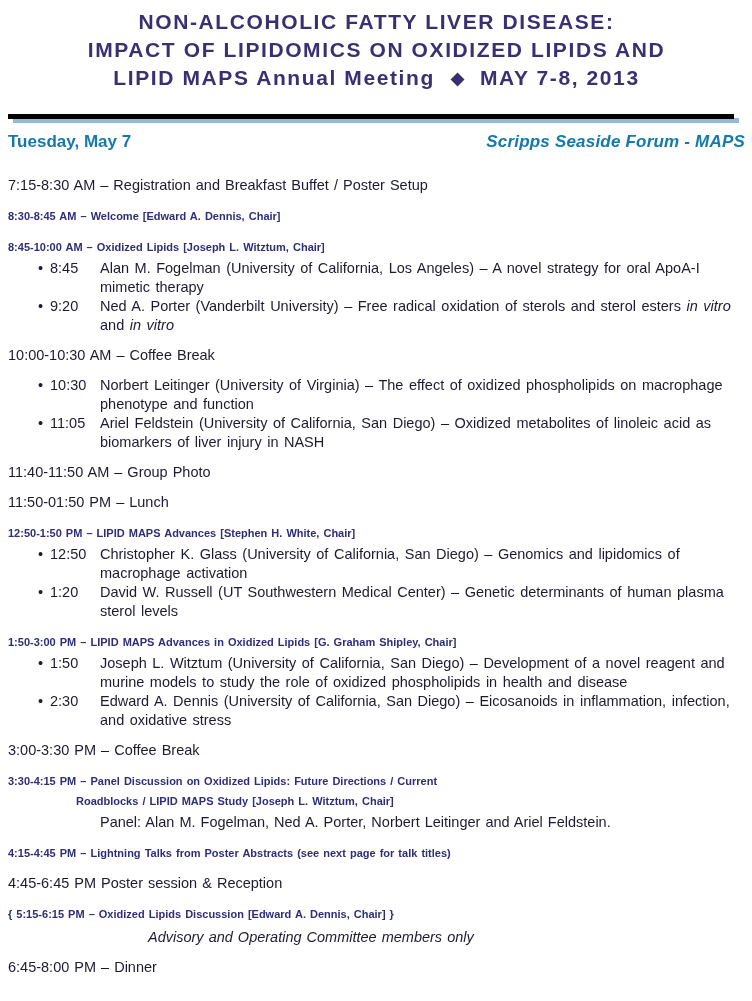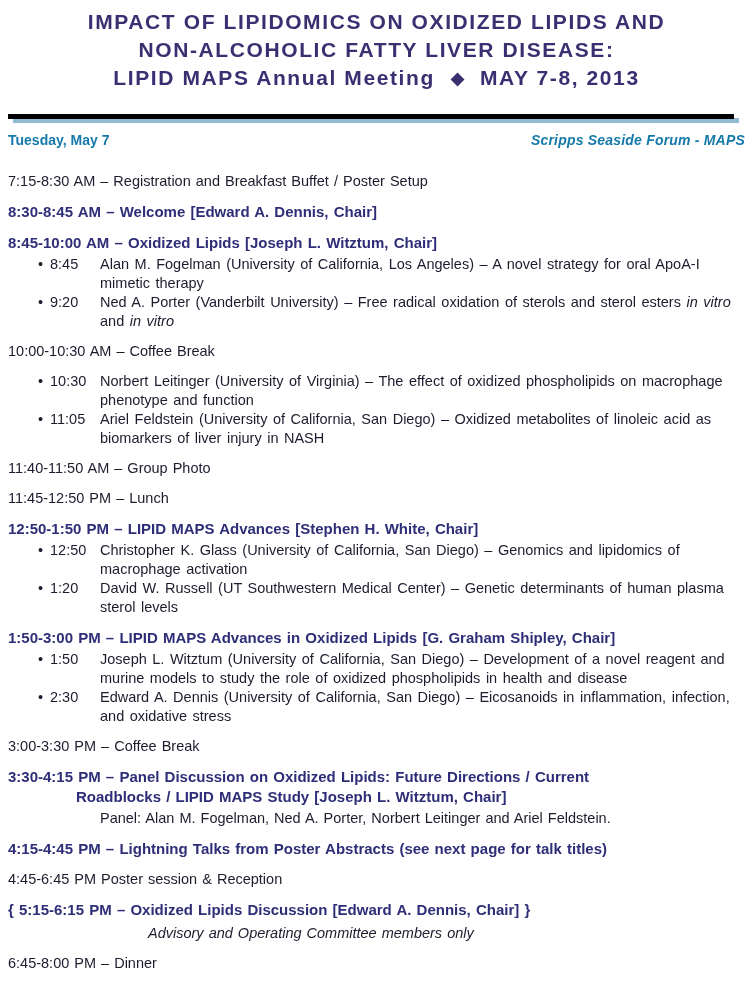--- a/index.html
+++ b/index.html
@@ -11,45 +11,45 @@
                font-size:21px;line-height:28px;letter-spacing:1.6px;}
   .title-line{white-space:nowrap;}
   .diamond{display:inline-block;margin:0 16px;font-size:17px;letter-spacing:0;vertical-align:1px;}
 
   
   .divider{margin-top:21px;width:726px;height:5px;background:#000;
            box-shadow:5px 4px 0 0 #93b9d3;}
 
   
   .header-row{margin-top:13px;display:flex;justify-content:space-between;align-items:baseline;
-              color:#1579a9;font-size:14px;font-weight:bold;}
+              color:#1579a9;font-size:17px;font-weight:bold;}
   .venue{font-style:italic;letter-spacing:.2px;}
 
   
   .schedule{margin-top:24px;font-size:14.5px;color:#1c1c2e;}
   .schedule-entry{margin-bottom:11px;}
   .e-plain{line-height:19px;word-spacing:1px;}
-  .e-head{font-weight:bold;color:#2e2e78;font-size:15px;line-height:20px;word-spacing:1px;margin-bottom:2px;}
+  .e-head{font-weight:bold;color:#2e2e78;font-size:11px;line-height:20px;word-spacing:1px;margin-bottom:2px;}
   .e-head2{margin-left:68px;margin-top:-2px;}
   .e-panel{margin-left:92px;line-height:19px;word-spacing:1px;}
   .e-note{margin-left:140px;font-style:italic;line-height:19px;margin-top:4px;word-spacing:1px;}
   .bullet-row{display:flex;line-height:19px;}
   .dot{width:12px;margin-left:30px;flex:none;}
   .time{width:50px;flex:none;}
   .btext{flex:1;word-spacing:1.5px;padding-right:2px;}
   .btext i{font-style:italic;}
 </style>
 </head>
 <body>
 
 <div class="page">
 
   <div class="title-block">
+    <div class="title-line">NON-ALCOHOLIC FATTY LIVER DISEASE:</div>
     <div class="title-line">IMPACT OF LIPIDOMICS ON OXIDIZED LIPIDS AND</div>
-    <div class="title-line">NON-ALCOHOLIC FATTY LIVER DISEASE:</div>
     <div class="title-line"><span>LIPID MAPS Annual Meeting</span><span class="diamond">◆</span><span>MAY 7-8, 2013</span></div>
   </div>
 
   <div class="divider"></div>
 
   <div class="header-row">
     <div class="day">Tuesday, May 7</div>
     <div class="venue">Scripps Seaside Forum - MAPS</div>
   </div>
 
@@ -85,21 +85,21 @@
         <div class="bullet-row">
           <span class="dot">•</span>
           <span class="time">11:05</span>
           <span class="btext"><span>Ariel Feldstein (University of California, San Diego) – Oxidized metabolites of linoleic acid as biomarkers of liver injury in NASH</span></span>
         </div>
       </div>
       <div class="schedule-entry">
         <div class="e-plain">11:40-11:50 AM – Group Photo</div>
       </div>
       <div class="schedule-entry">
-        <div class="e-plain">11:45-12:50 PM – Lunch</div>
+        <div class="e-plain">11:50-01:50 PM – Lunch</div>
       </div>
       <div class="schedule-entry">
         <div class="e-head">12:50-1:50 PM – LIPID MAPS Advances [Stephen H. White, Chair]</div>
         <div class="bullet-row">
           <span class="dot">•</span>
           <span class="time">12:50</span>
           <span class="btext"><span>Christopher K. Glass (University of California, San Diego) – Genomics and lipidomics of macrophage activation</span></span>
         </div>
         <div class="bullet-row">
           <span class="dot">•</span>

